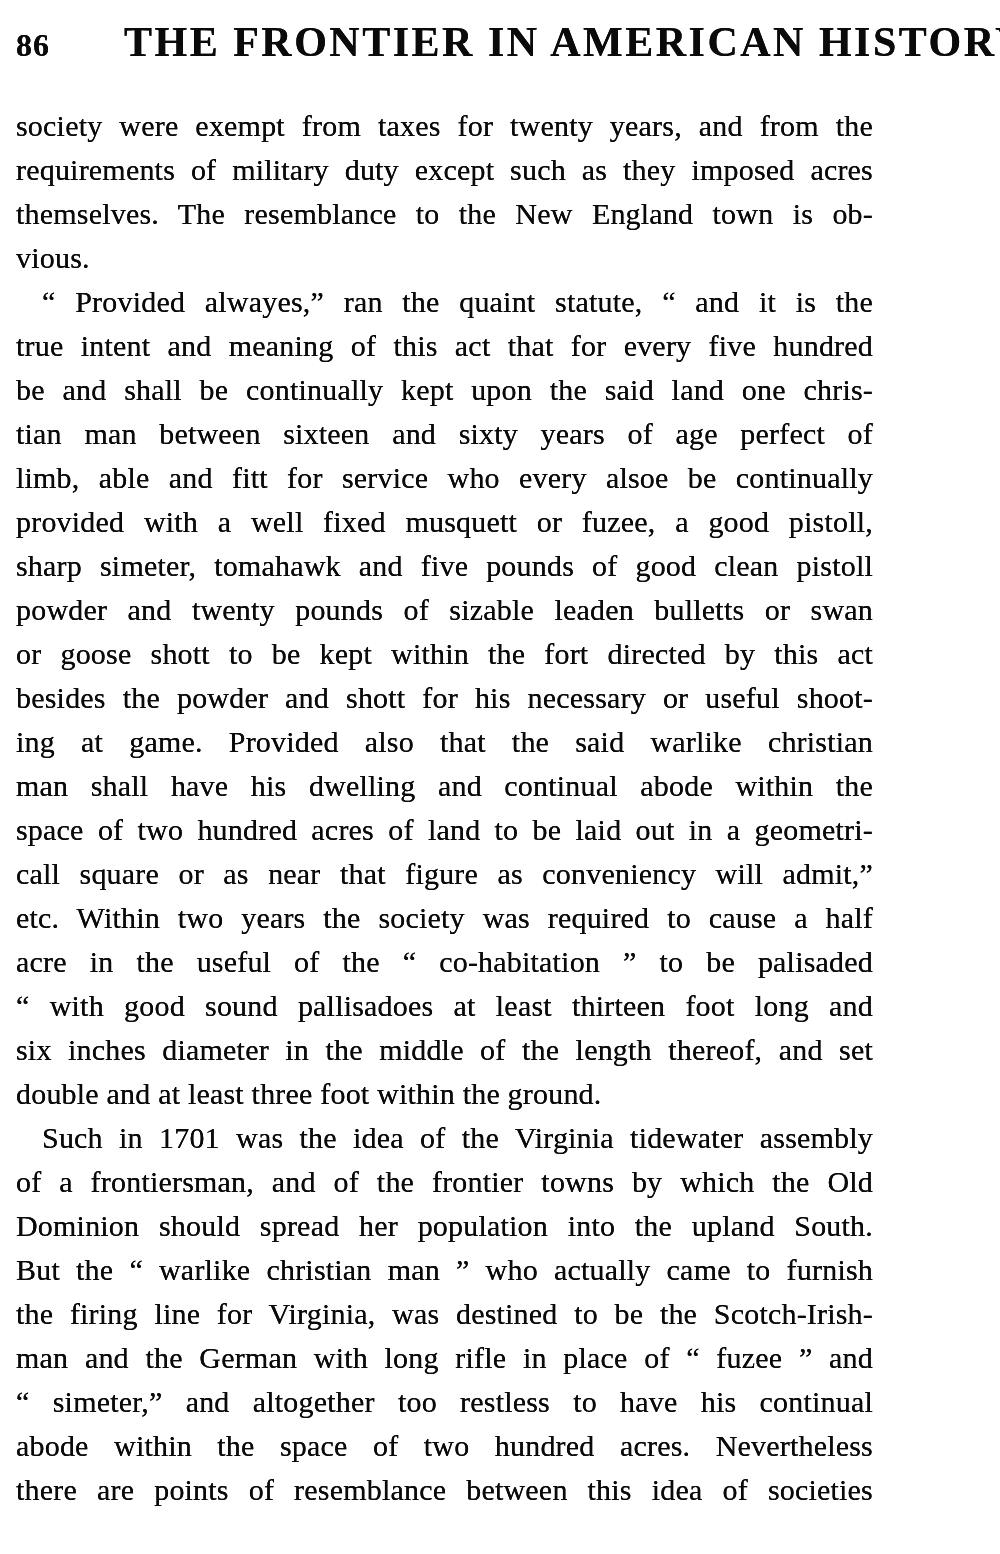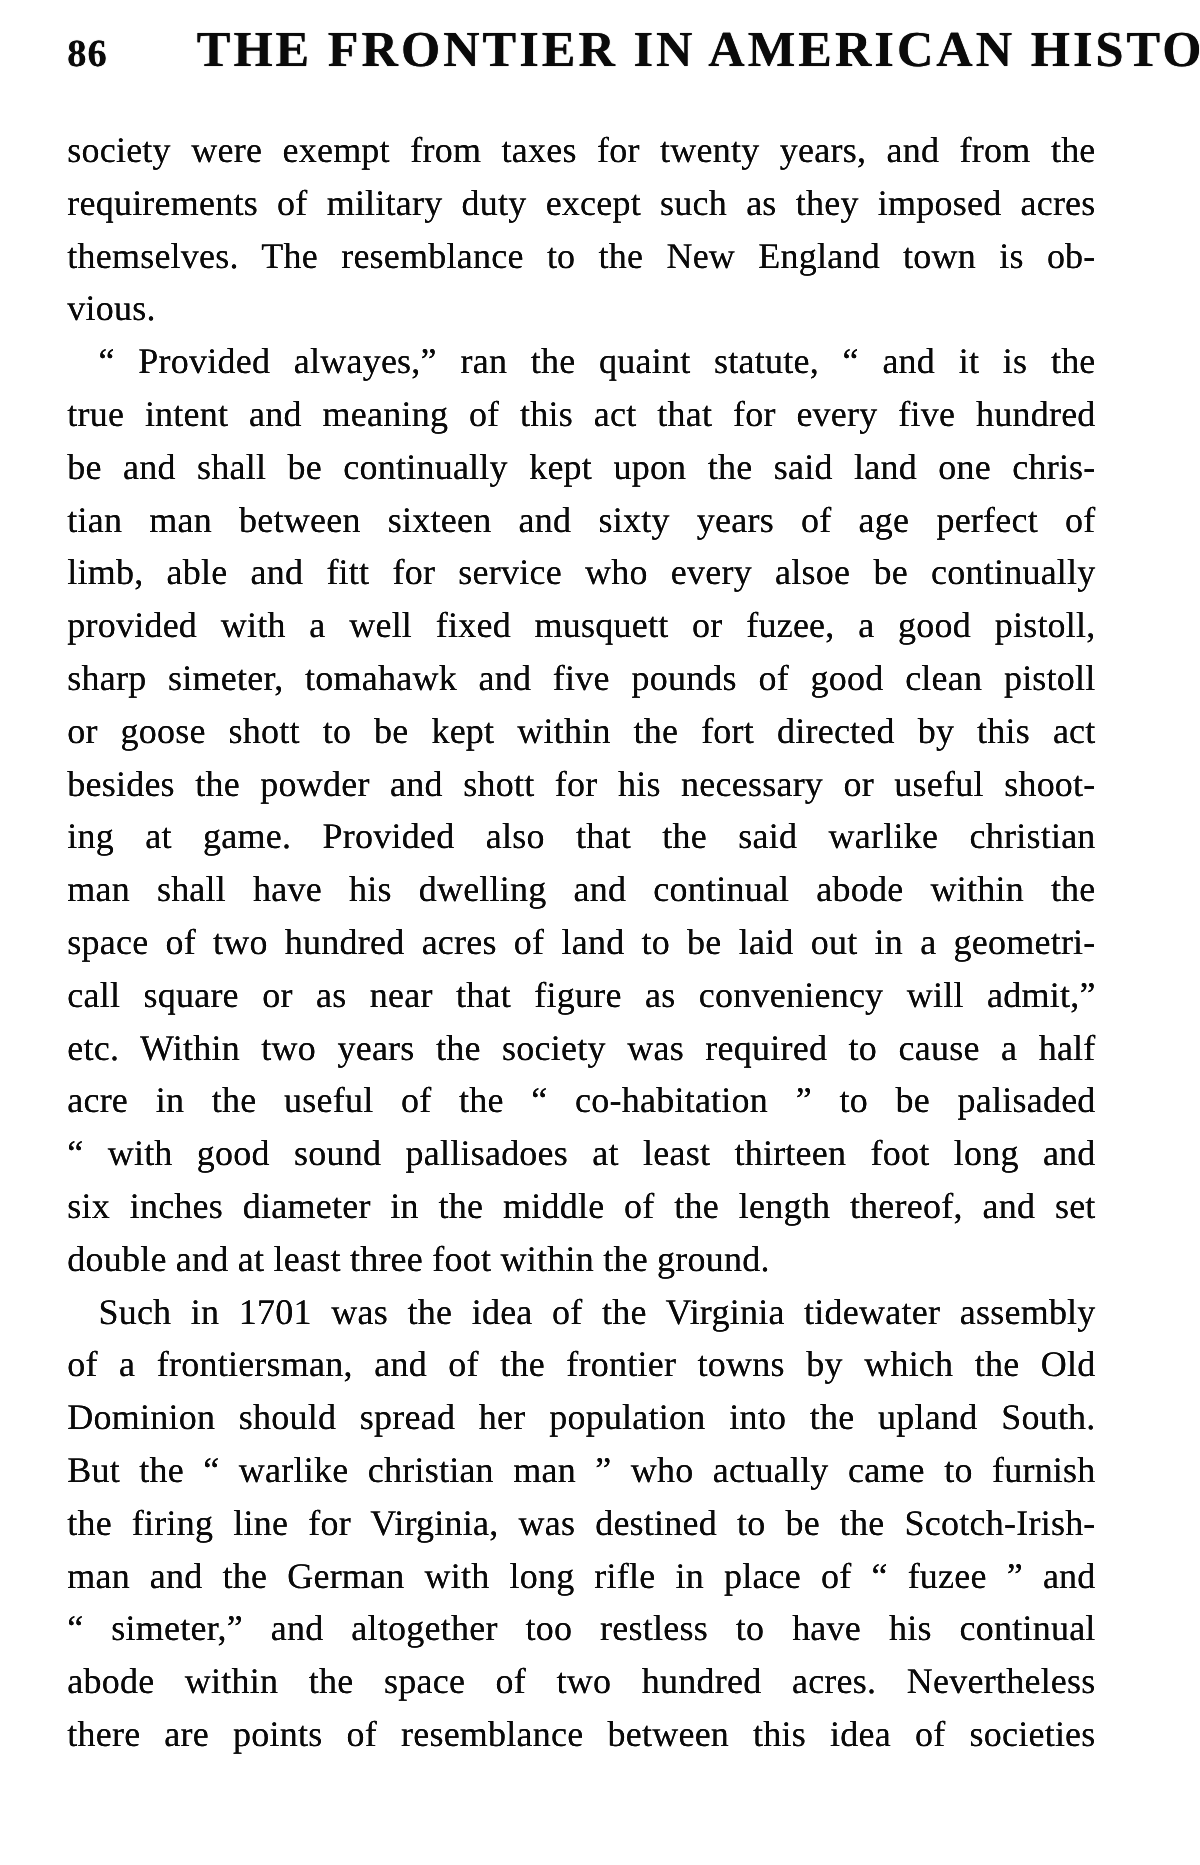--- a/index.html
+++ b/index.html
@@ -13,21 +13,20 @@
     overflow: hidden;
     font-family: "Liberation Serif", "DejaVu Serif", serif;
     color: #0a0a0a;
   }
   .page {
     box-sizing: border-box;
     width: 889px;
     height: 1554px;
     padding: 16px 16px 0 16px;
     background: #ffffff;
-    margin-left: 40px;
   }
   .running-head {
     display: flex;
     align-items: baseline;
     margin-top: 2px;
     height: 46px;
   }
   .page-number {
     font-size: 32px;
     font-weight: bold;
@@ -84,20 +83,21 @@
     </div>
 
     <div class="paragraph">
       <div class="line indent">“ Provided alwayes,” ran the quaint statute, “ and it is the</div>
       <div class="line">true intent and meaning of this act that for every five hundred</div>
       <div class="line">be and shall be continually kept upon the said land one chris-</div>
       <div class="line">tian man between sixteen and sixty years of age perfect of</div>
       <div class="line">limb, able and fitt for service who every alsoe be continually</div>
       <div class="line">provided with a well fixed musquett or fuzee, a good pistoll,</div>
       <div class="line">sharp simeter, tomahawk and five pounds of good clean pistoll</div>
+      <div class="line">powder and twenty pounds of sizable leaden bulletts or swan</div>
       <div class="line">or goose shott to be kept within the fort directed by this act</div>
       <div class="line">besides the powder and shott for his necessary or useful shoot-</div>
       <div class="line">ing at game. Provided also that the said warlike christian</div>
       <div class="line">man shall have his dwelling and continual abode within the</div>
       <div class="line">space of two hundred acres of land to be laid out in a geometri-</div>
       <div class="line">call square or as near that figure as conveniency will admit,”</div>
       <div class="line">etc. Within two years the society was required to cause a half</div>
       <div class="line">acre in the useful of the “ co-habitation ” to be palisaded</div>
       <div class="line">“ with good sound pallisadoes at least thirteen foot long and</div>
       <div class="line">six inches diameter in the middle of the length thereof, and set</div>

